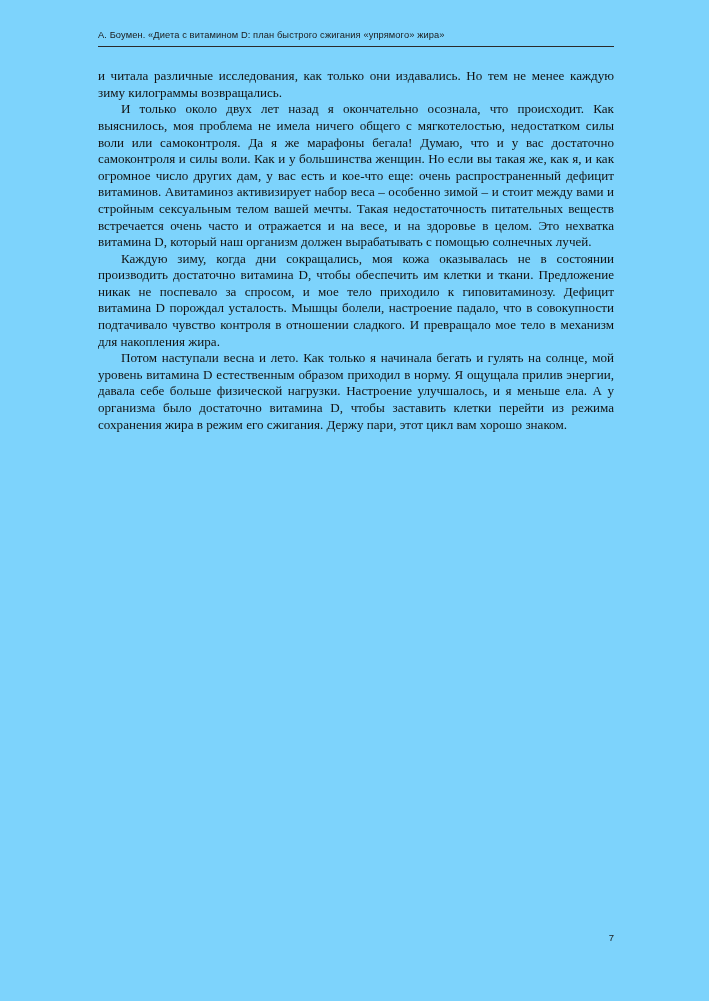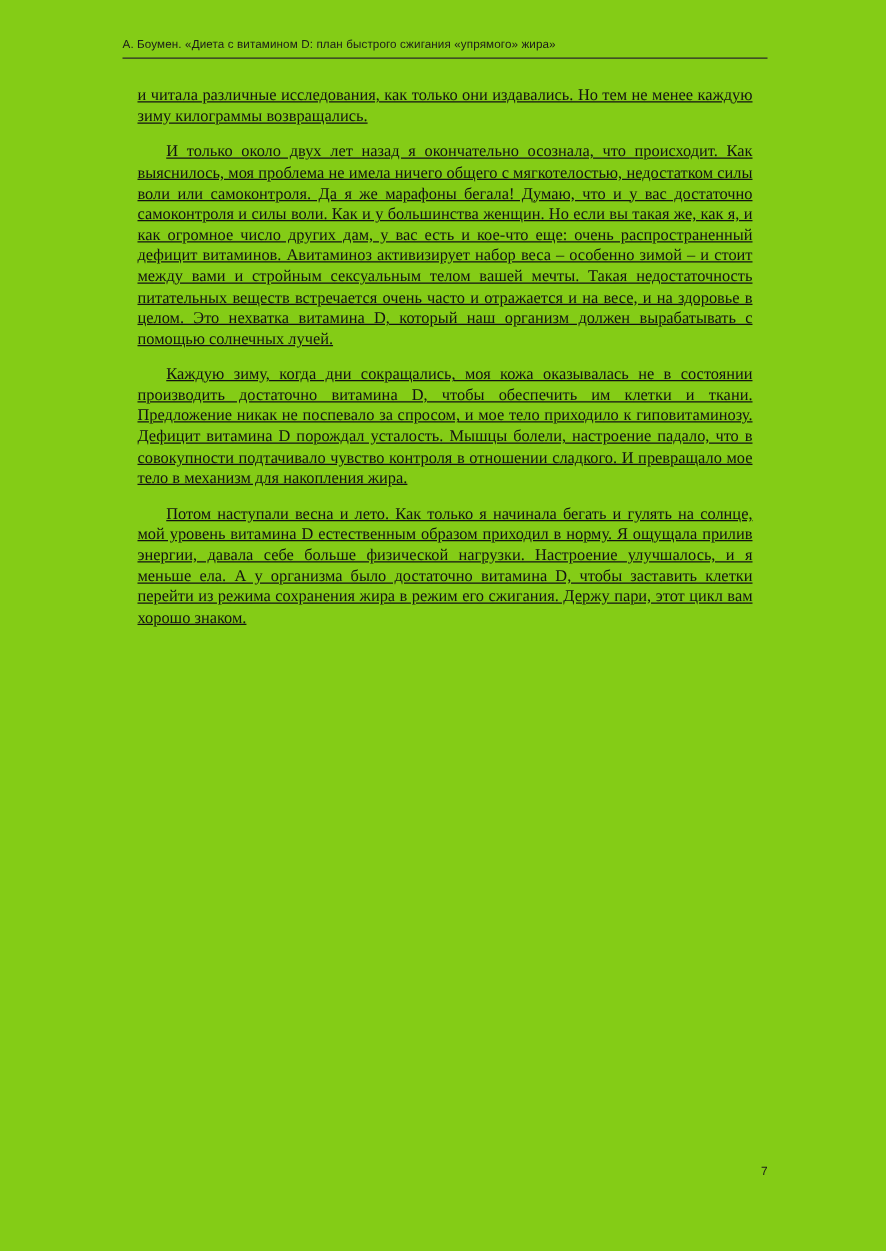--- a/index.html
+++ b/index.html
@@ -7,21 +7,21 @@
     padding: 0;
     background: #c8c8c8;
   }
   body {
     font-family: "Liberation Serif", serif;
   }
   .page {
     position: relative;
     width: 709px;
     height: 1001px;
-    background: #84cc16;
+    background: #7dd3fc;
     margin: 0 auto;
     overflow: hidden;
     box-sizing: border-box;
   }
   .page-inner {
     position: absolute;
     left: 98px;
     top: 30px;
     width: 516px;
   }
@@ -42,22 +42,21 @@
     margin-top: 21px;
     font-family: "Liberation Serif", serif;
     font-size: 13.1px;
     line-height: 16.6px;
     color: #121212;
     text-align: justify;
     text-justify: inter-word;
     hyphens: manual;
   }
   .body-text p {
-    margin: 12px;
-    text-decoration: underline;
+    margin: 0;
   }
   .body-text p.indent {
     text-indent: 23px;
   }
   .page-number {
     position: absolute;
     right: 95px;
     bottom: 58px;
     font-family: "Liberation Sans", sans-serif;
     font-size: 9.5px;

